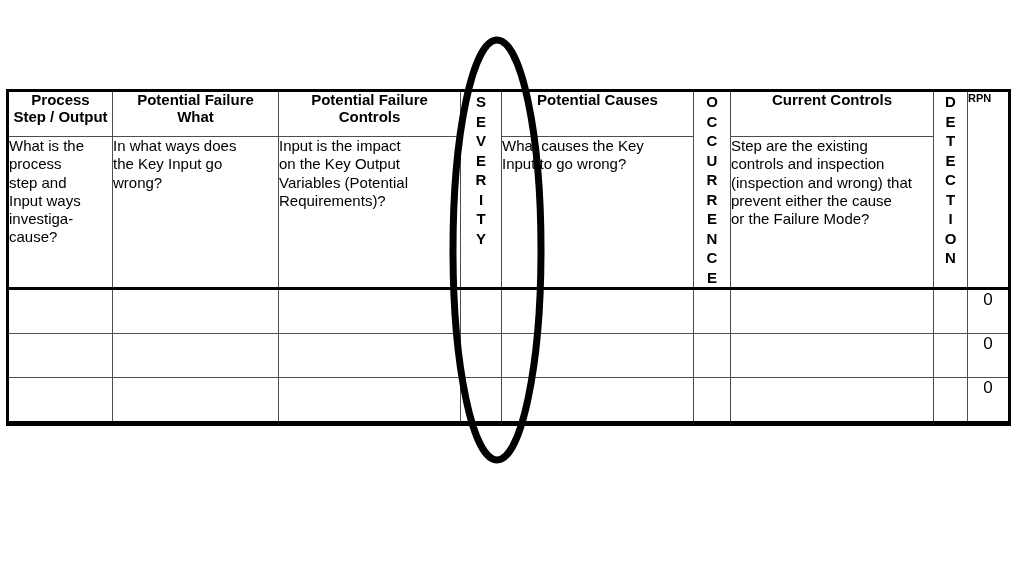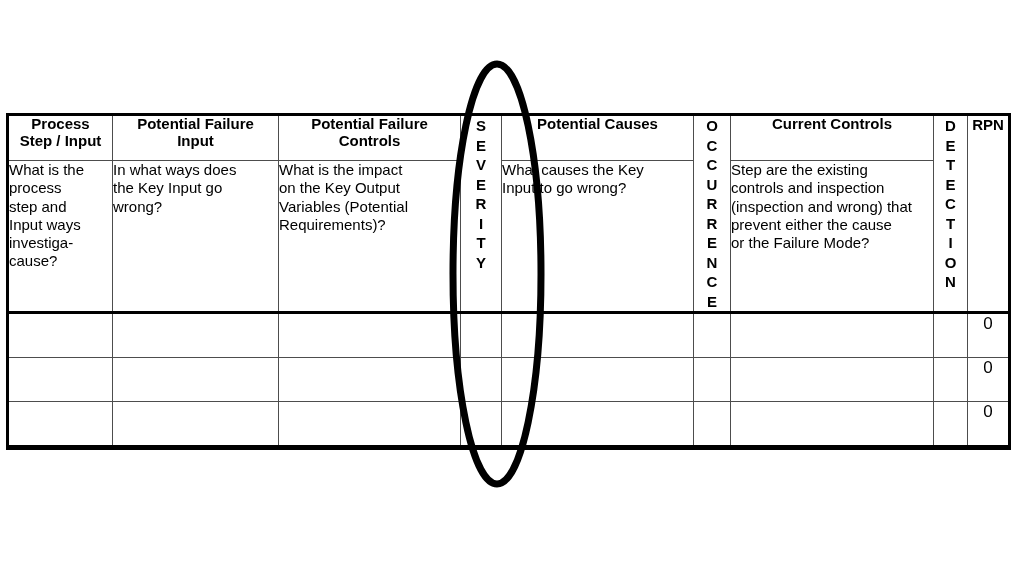--- a/index.html
+++ b/index.html
@@ -17,21 +17,20 @@
     color: #000000;
   }
 
   
   #fmea-canvas {
     position: absolute;
     left: 0;
     top: 0;
     width: 1024px;
     height: 438px;
-    margin-top: 24px;
   }
 
   table.fmea {
     position: absolute;
     left: 8px;
     top: 91px;
     width: 1000px;
     border-collapse: collapse;
     table-layout: fixed;
     background: #ffffff;
@@ -86,22 +85,22 @@
   }
   .vhdr .stack span {
     display: block;
     line-height: 1.30;
   }
 
   
   .rpnhdr {
     background: #ffff00;
     font-weight: bold;
-    font-size: 15px;
-    text-align: center;
+    font-size: 11px;
+    text-align: left;
     vertical-align: middle;
     line-height: 1.15;
     padding: 4px 1px;
     border-left: 2px solid #000000;
     border-right: 2px solid #000000;
     border-top: 2px solid #000000;
     border-bottom: 2px solid #000000;
     word-break: break-all;
   }
 
@@ -181,26 +180,26 @@
       <col style="width:37px">
       <col style="width:203px">
       <col style="width:34px">
       <col style="width:41px">
     </colgroup>
 
     <tbody>
         <tr>
       <td class="hdr">
         <span>Process</span><br>
-        <span>Step / Input</span>
+        <span>Step / Output</span>
       </td>
 
       <td class="hdr">
         <span>Potential Failure</span><br>
-        <span>Input</span>
+        <span>What</span>
       </td>
 
       <td class="hdr">
         <span>Potential Failure</span><br>
         <span>Controls</span>
       </td>
 
       <td class="vhdr" rowspan="2">
         <span class="stack">
               <span>S</span>
@@ -260,21 +259,21 @@
         <span class="txt">cause?</span>
       </td>
 
       <td class="desc">
         <span class="txt">In what ways does</span>
         <span class="txt">the Key Input go</span>
         <span class="txt">wrong?</span>
       </td>
 
       <td class="desc">
-        <span class="txt">What is the impact</span>
+        <span class="txt">Input is the impact</span>
         <span class="txt">on the Key Output</span>
         <span class="txt">Variables (Potential</span>
         <span class="txt">Requirements)?</span>
       </td>
 
       <td class="desc">
         <span class="txt">What causes the Key</span>
         <span class="txt">Input to go wrong?</span>
       </td>
 

